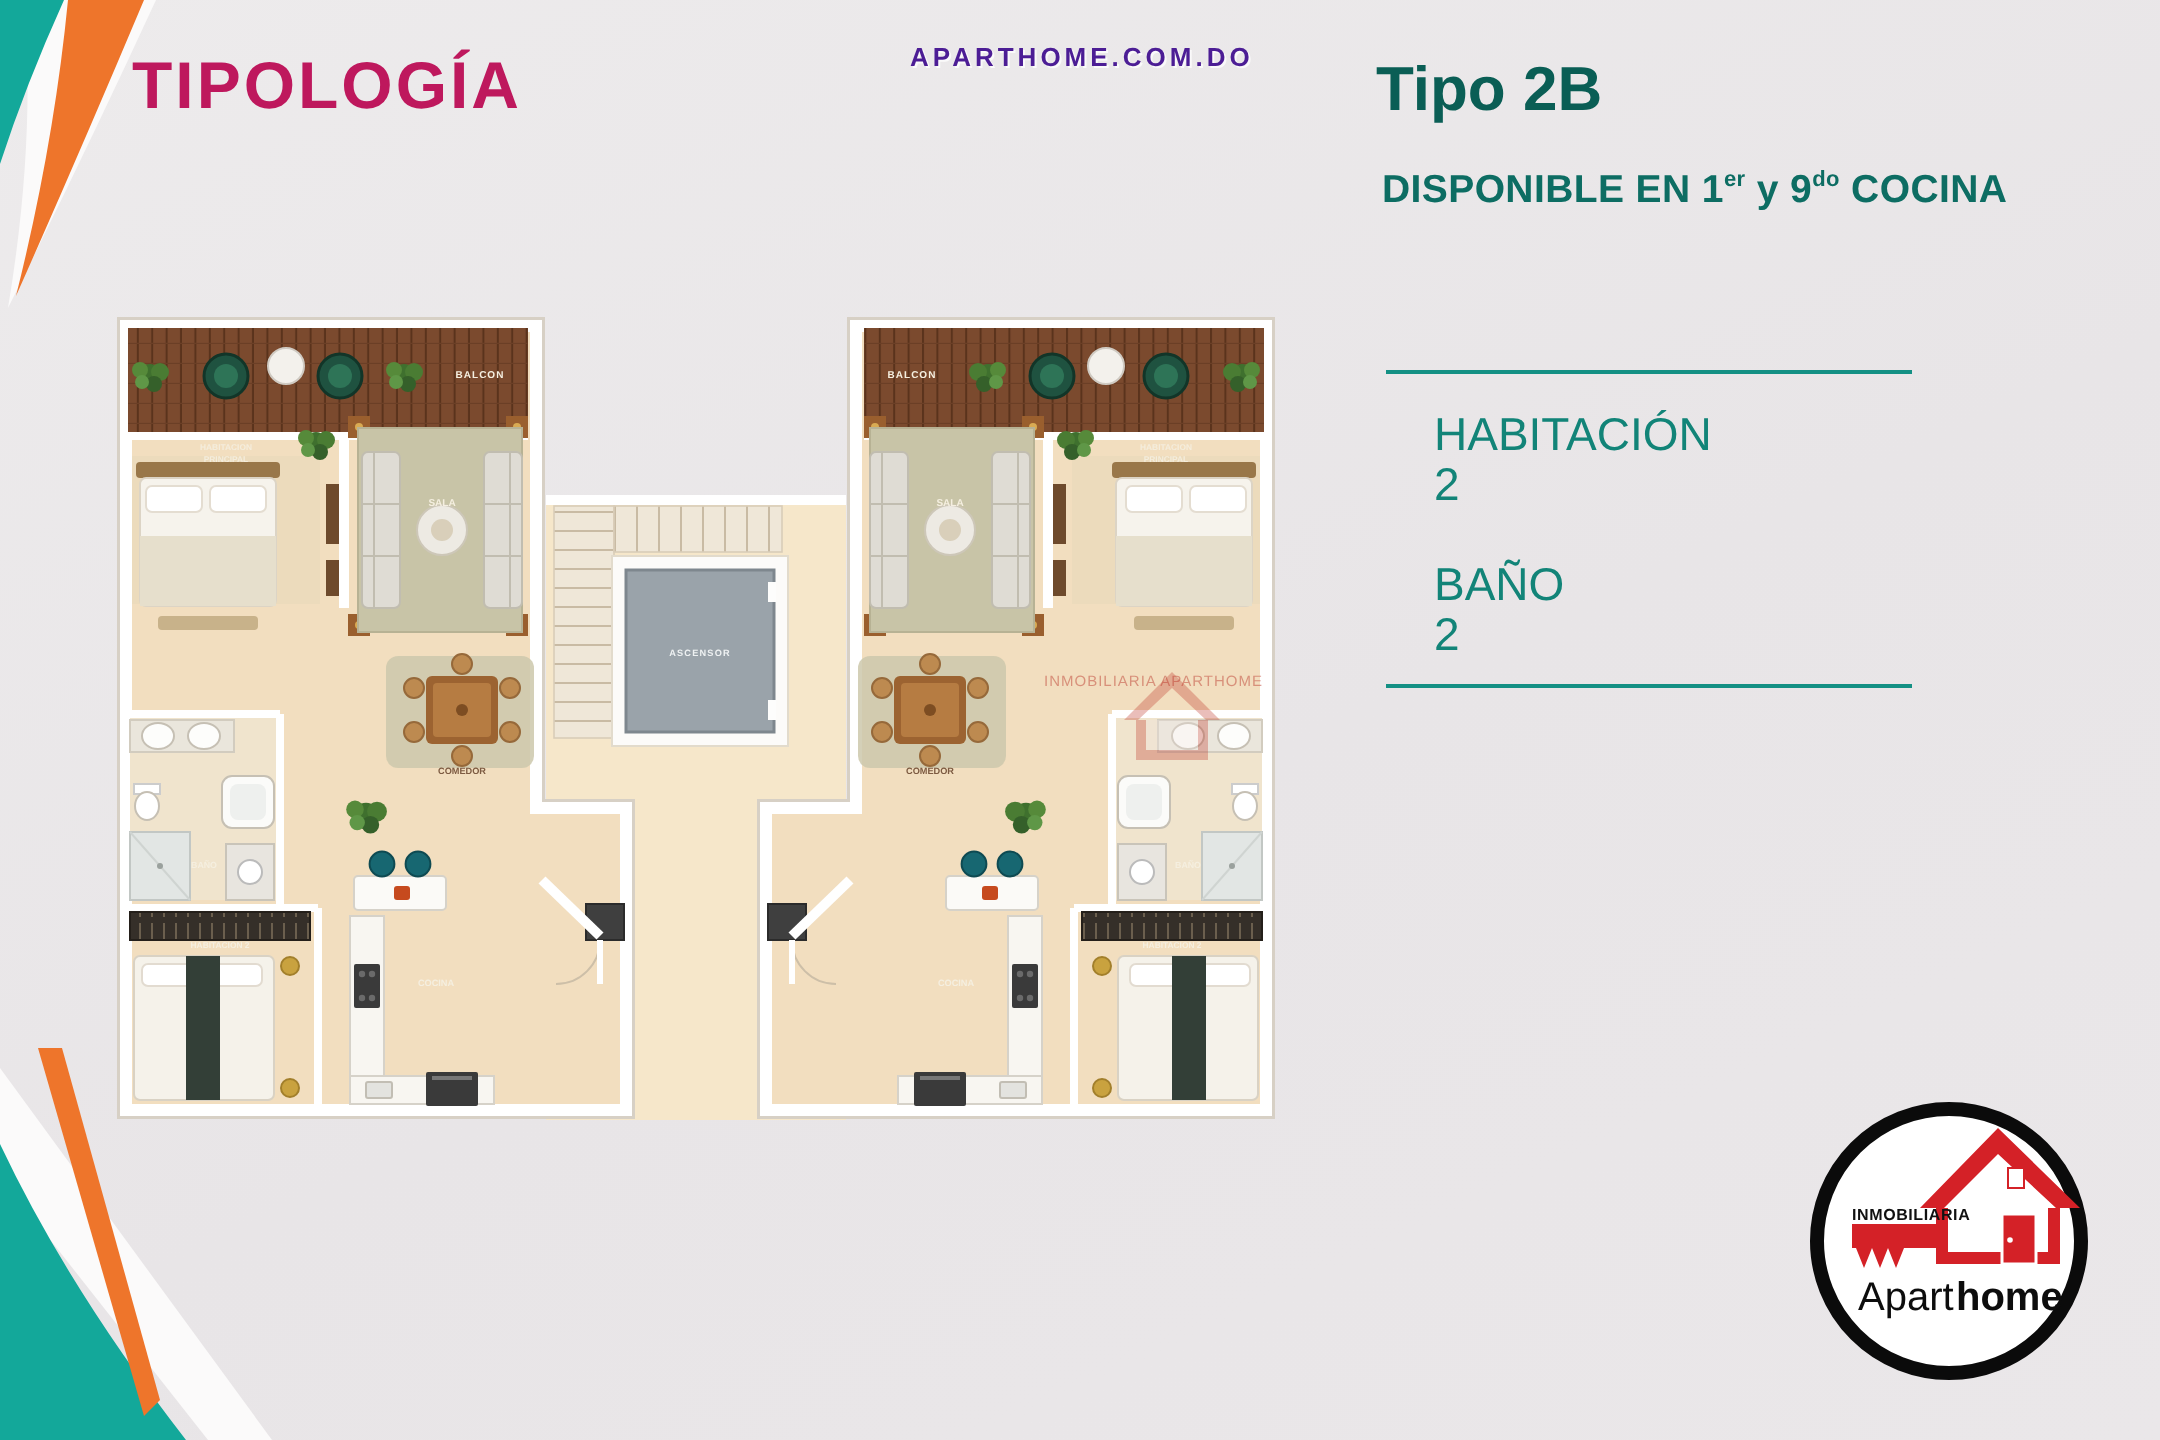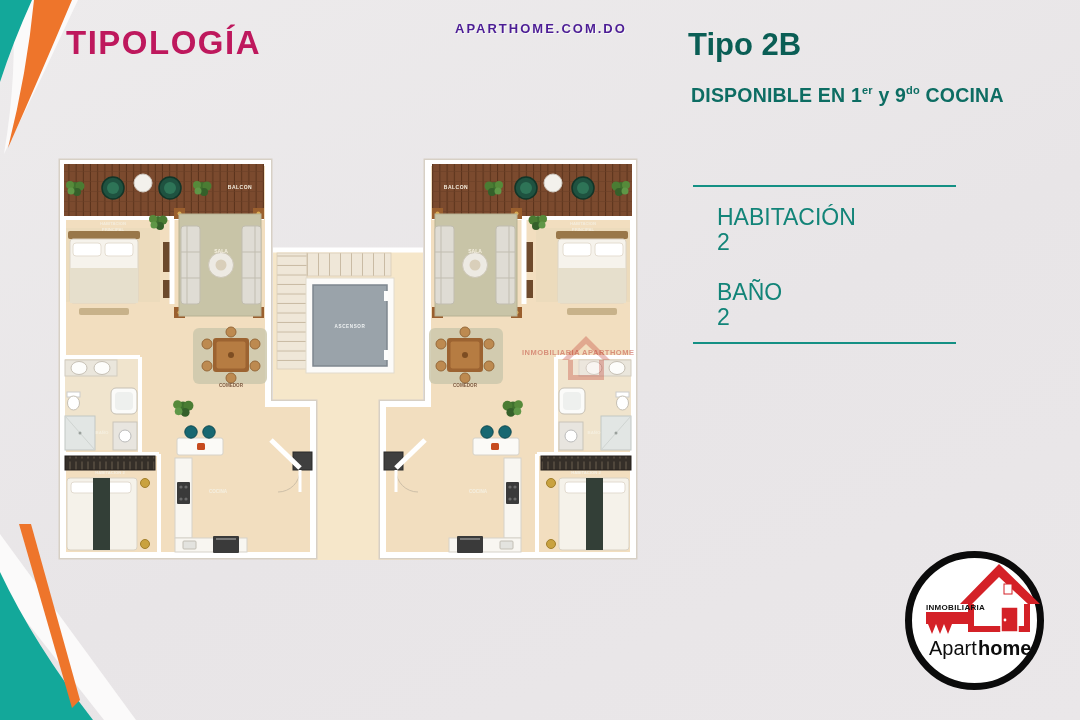--- a/index.html
+++ b/index.html
@@ -21,21 +21,21 @@
     left:688px;top:27px;font-size:31px;font-weight:700;color:#0a5e55;
   }
   .availability{
     left:691px;top:84px;font-size:19.5px;font-weight:700;color:#0d6d63;letter-spacing:.2px;white-space:pre;
   }
   .availability sup{font-size:11px;position:relative;top:-1px;vertical-align:super;margin-top:28px;}
   .spec-rule{left:693px;width:263px;height:0;border-top:2px solid #149084;}
   .spec-text{left:693px;font-size:23px;color:#128478;line-height:1.1;margin-left:24px;}
   .floorplan{left:55px;top:152px;width:586px;height:416px;}
   .plan-watermark{left:478px;top:332px;width:160px;height:70px;pointer-events:none;}
-  .plan-wm-line1{position:absolute;left:12px;top:16px;font-size:7.5px;font-weight:700;
+  .plan-wm-line1{position:absolute;left:12px;top:4px;font-size:7.5px;font-weight:400;
     letter-spacing:.5px;color:rgba(195,80,65,.55);white-space:nowrap;padding-left:32px;}
   .plan-wm-line2{position:absolute;left:4px;top:22px;font-size:27px;font-weight:700;
     color:rgba(125,120,118,.45);}
   .logo{left:902px;top:548px;width:145px;height:145px;}
   svg text{font-family:"Liberation Sans", sans-serif;}
 </style>
 </head>
 <body>
 
 <svg class="abs" style="left:0;top:0;" width="1080" height="720" viewBox="0 0 1080 720" aria-hidden="true">

